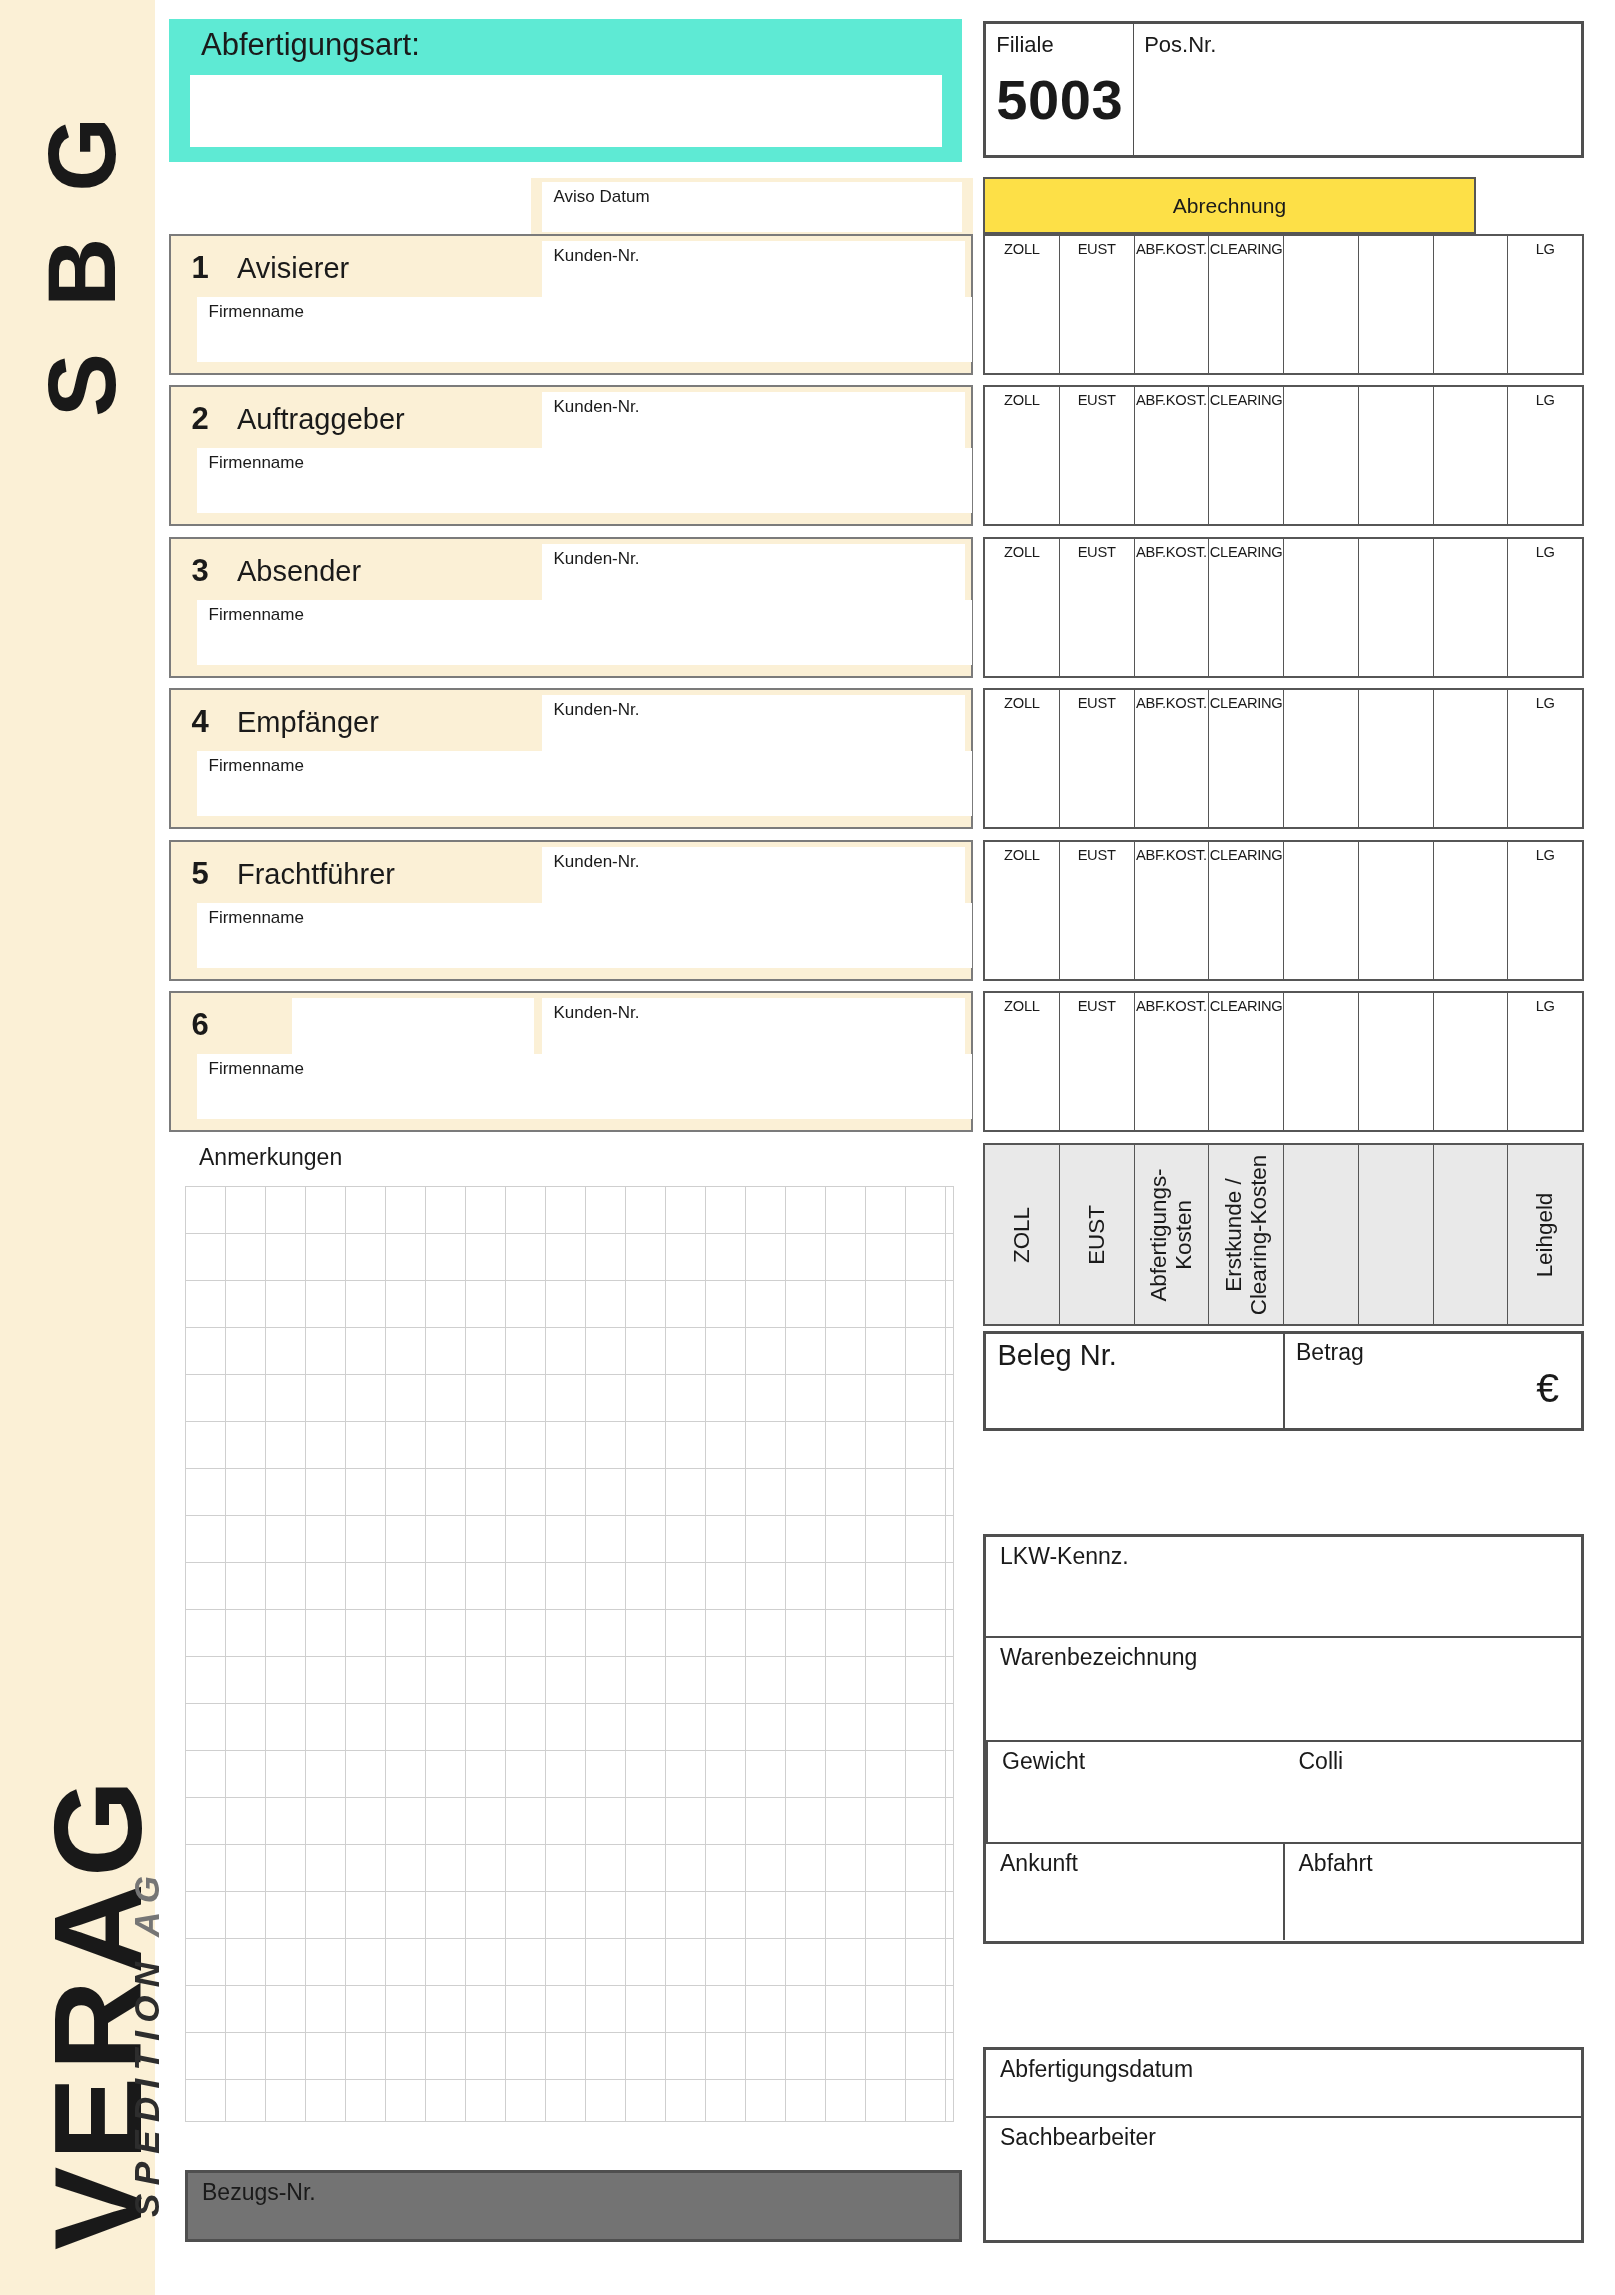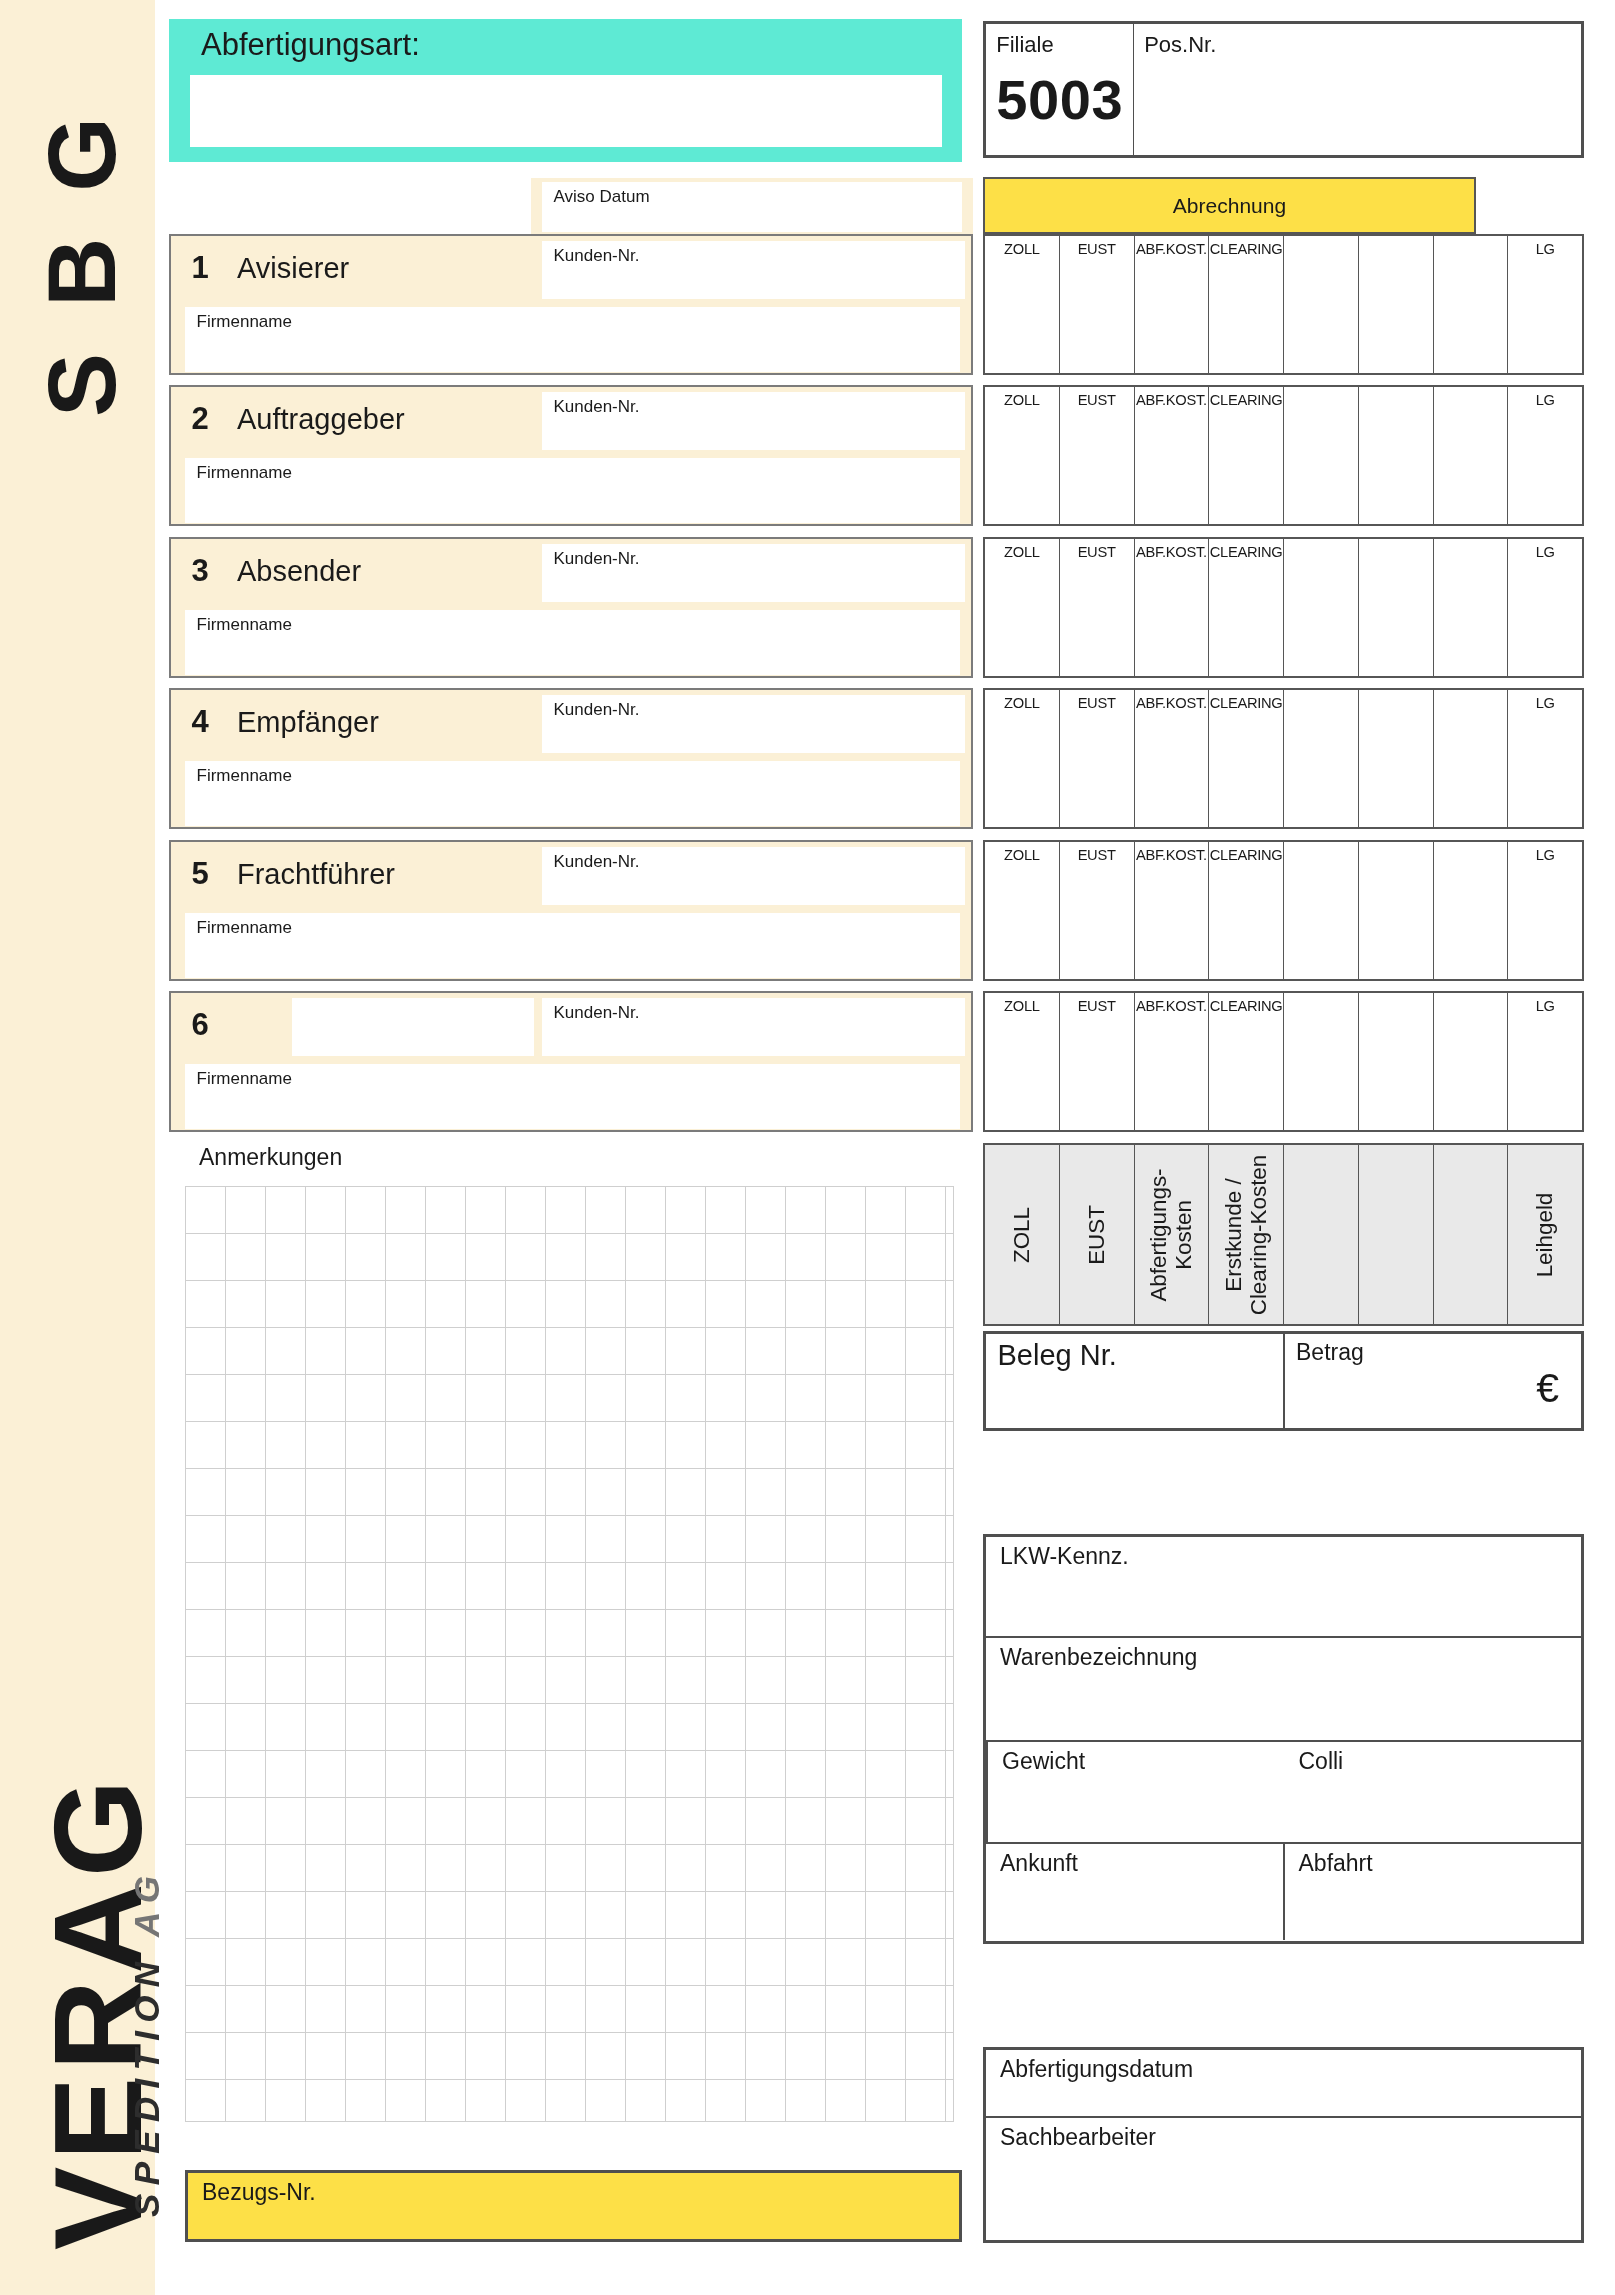--- a/index.html
+++ b/index.html
@@ -31,21 +31,21 @@
   .aviso-input{position:absolute;left:11px;top:3.8px;width:420px;height:50px;background:#fff;}
   .small-label{font-size:17px;padding:5.1px 0 0 11.5px;}
 
   
   .section{position:absolute;left:169px;width:804px;height:141px;background:#FBF0D6;
            border:2.6px solid #7B7B7B;box-sizing:border-box;}
   .pos1{top:234px}.pos2{top:385px}.pos3{top:537px}.pos4{top:688px}.pos5{top:840px}.pos6{top:991px}
   .sec-num{position:absolute;left:20.5px;top:14px;font-size:31px;font-weight:bold;}
   .sec-name{position:absolute;left:66px;top:16px;font-size:29px;}
   .sec-kunden{position:absolute;left:371px;top:5.1px;width:423px;height:58px;background:#fff;}
-  .sec-firma{position:absolute;left:14px;top:61px;width:775px;height:65px;background:#fff;margin-top:10px;}
+  .sec-firma{position:absolute;left:26px;top:61px;width:775px;height:65px;background:#fff;}
   .sec-name-input{position:absolute;left:121px;top:5.1px;width:242px;height:58px;background:#fff;}
 
   
   .abr-title{position:absolute;left:983px;top:177px;width:493px;height:57px;background:#fde047;
              border:2.6px solid #565656;box-sizing:border-box;display:flex;align-items:center;justify-content:center;
              font-size:21px;}
   .abr-row{position:absolute;left:983px;width:601px;height:141px;background:#fff;
            border:2.6px solid #565656;box-sizing:border-box;display:flex;}
   .abr-cell{flex:1;border-right:1.9px solid #565656;display:flex;justify-content:center;}
   .abr-cell:last-child{border-right:none;}
@@ -80,21 +80,21 @@
   .lkw-row.r2{height:104px;}
   .lkw-row.r3{height:102px;display:flex;}
   .lkw-row.r4{height:98px;display:flex;}
   .lkw-cell{flex:1;box-sizing:border-box;}
   .lkw-cell.second{border-left:2.6px solid #4F4F4F;}
   .pad-label{padding:6.4px 0 0 14px;font-size:23px;}
 
   .proc{position:absolute;left:983px;top:2047px;width:601px;height:196px;background:#fff;
         border:3.2px solid #4F4F4F;box-sizing:border-box;font-size:23px;}
   .proc-r1{height:68px;border-bottom:2.6px solid #4F4F4F;box-sizing:border-box;}
-  .bezug{position:absolute;left:185px;top:2170px;width:777px;height:72px;background:#fde047;
+  .bezug{position:absolute;left:185px;top:2170px;width:777px;height:72px;background:#737373;
          border:3.2px solid #4F4F4F;box-sizing:border-box;font-size:23px;}
 </style>
 </head>
 <body>
 
 <div id="page">
 
   <div class="sidebar">
     <div class="vtext logo-sbg">SBG</div>
     <div class="vtext logo-verag">VERAG</div>

